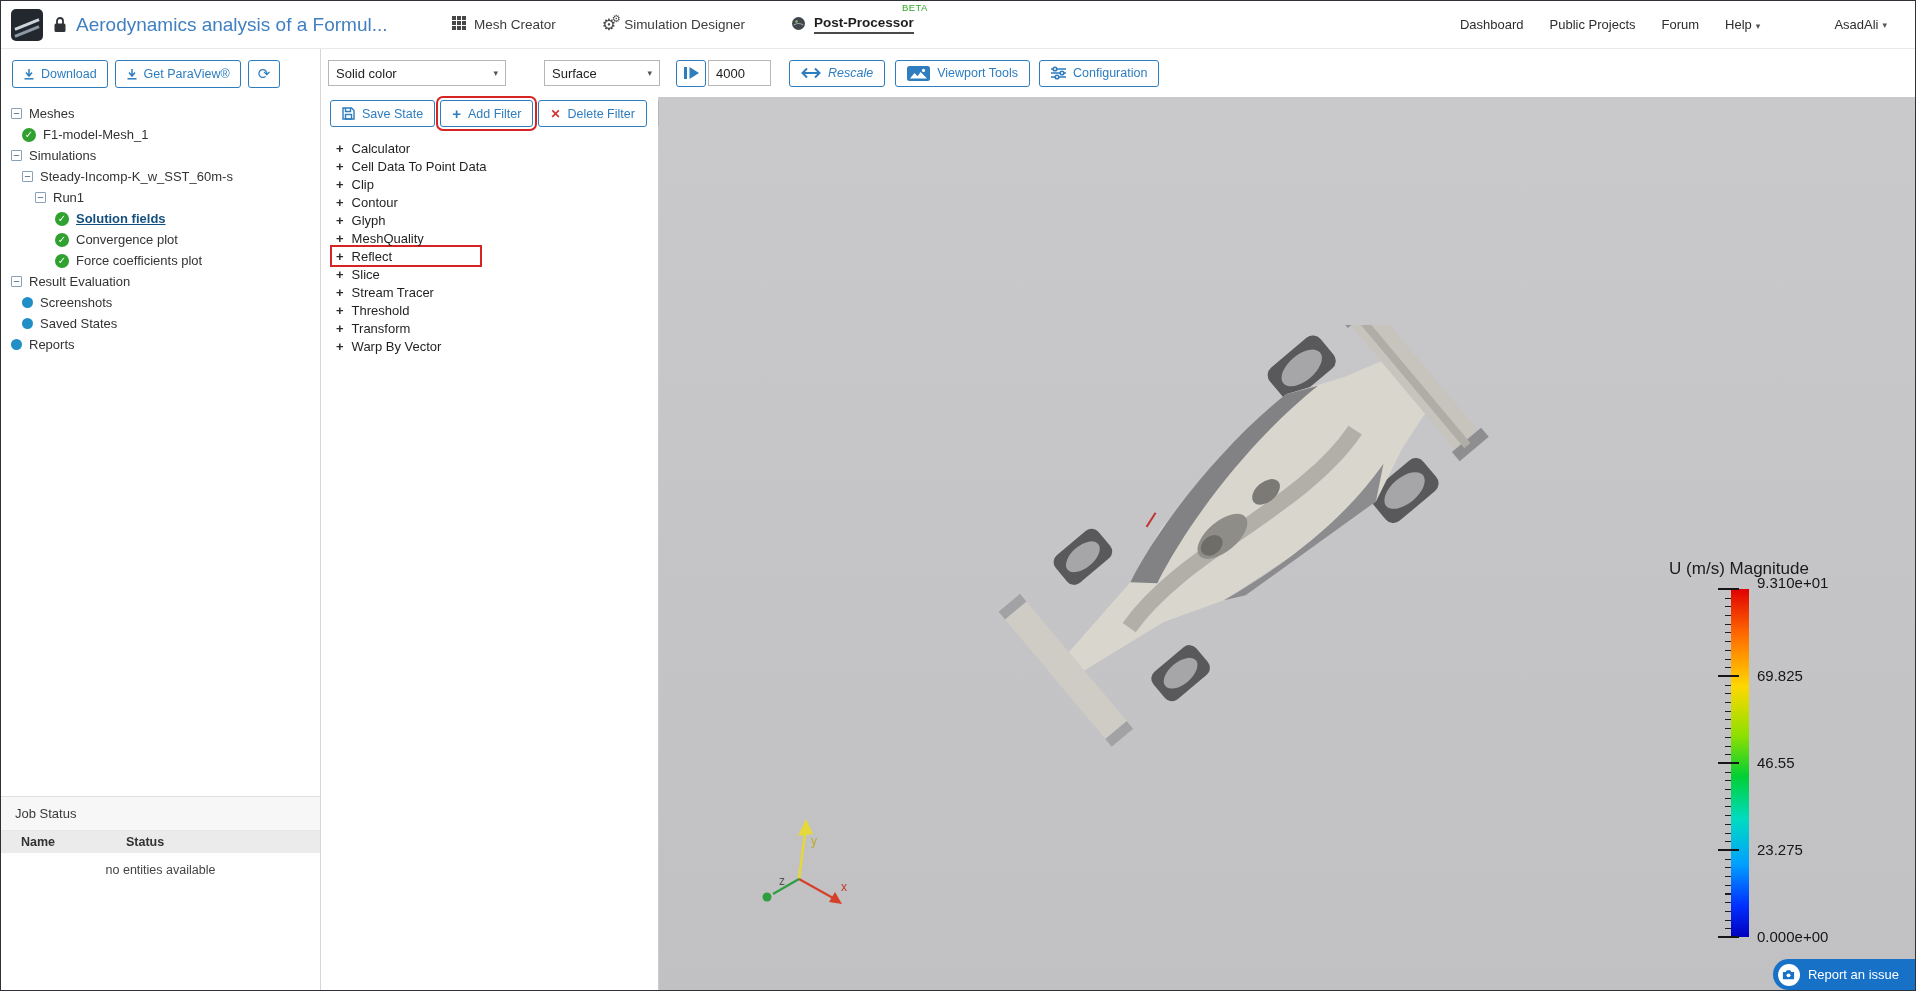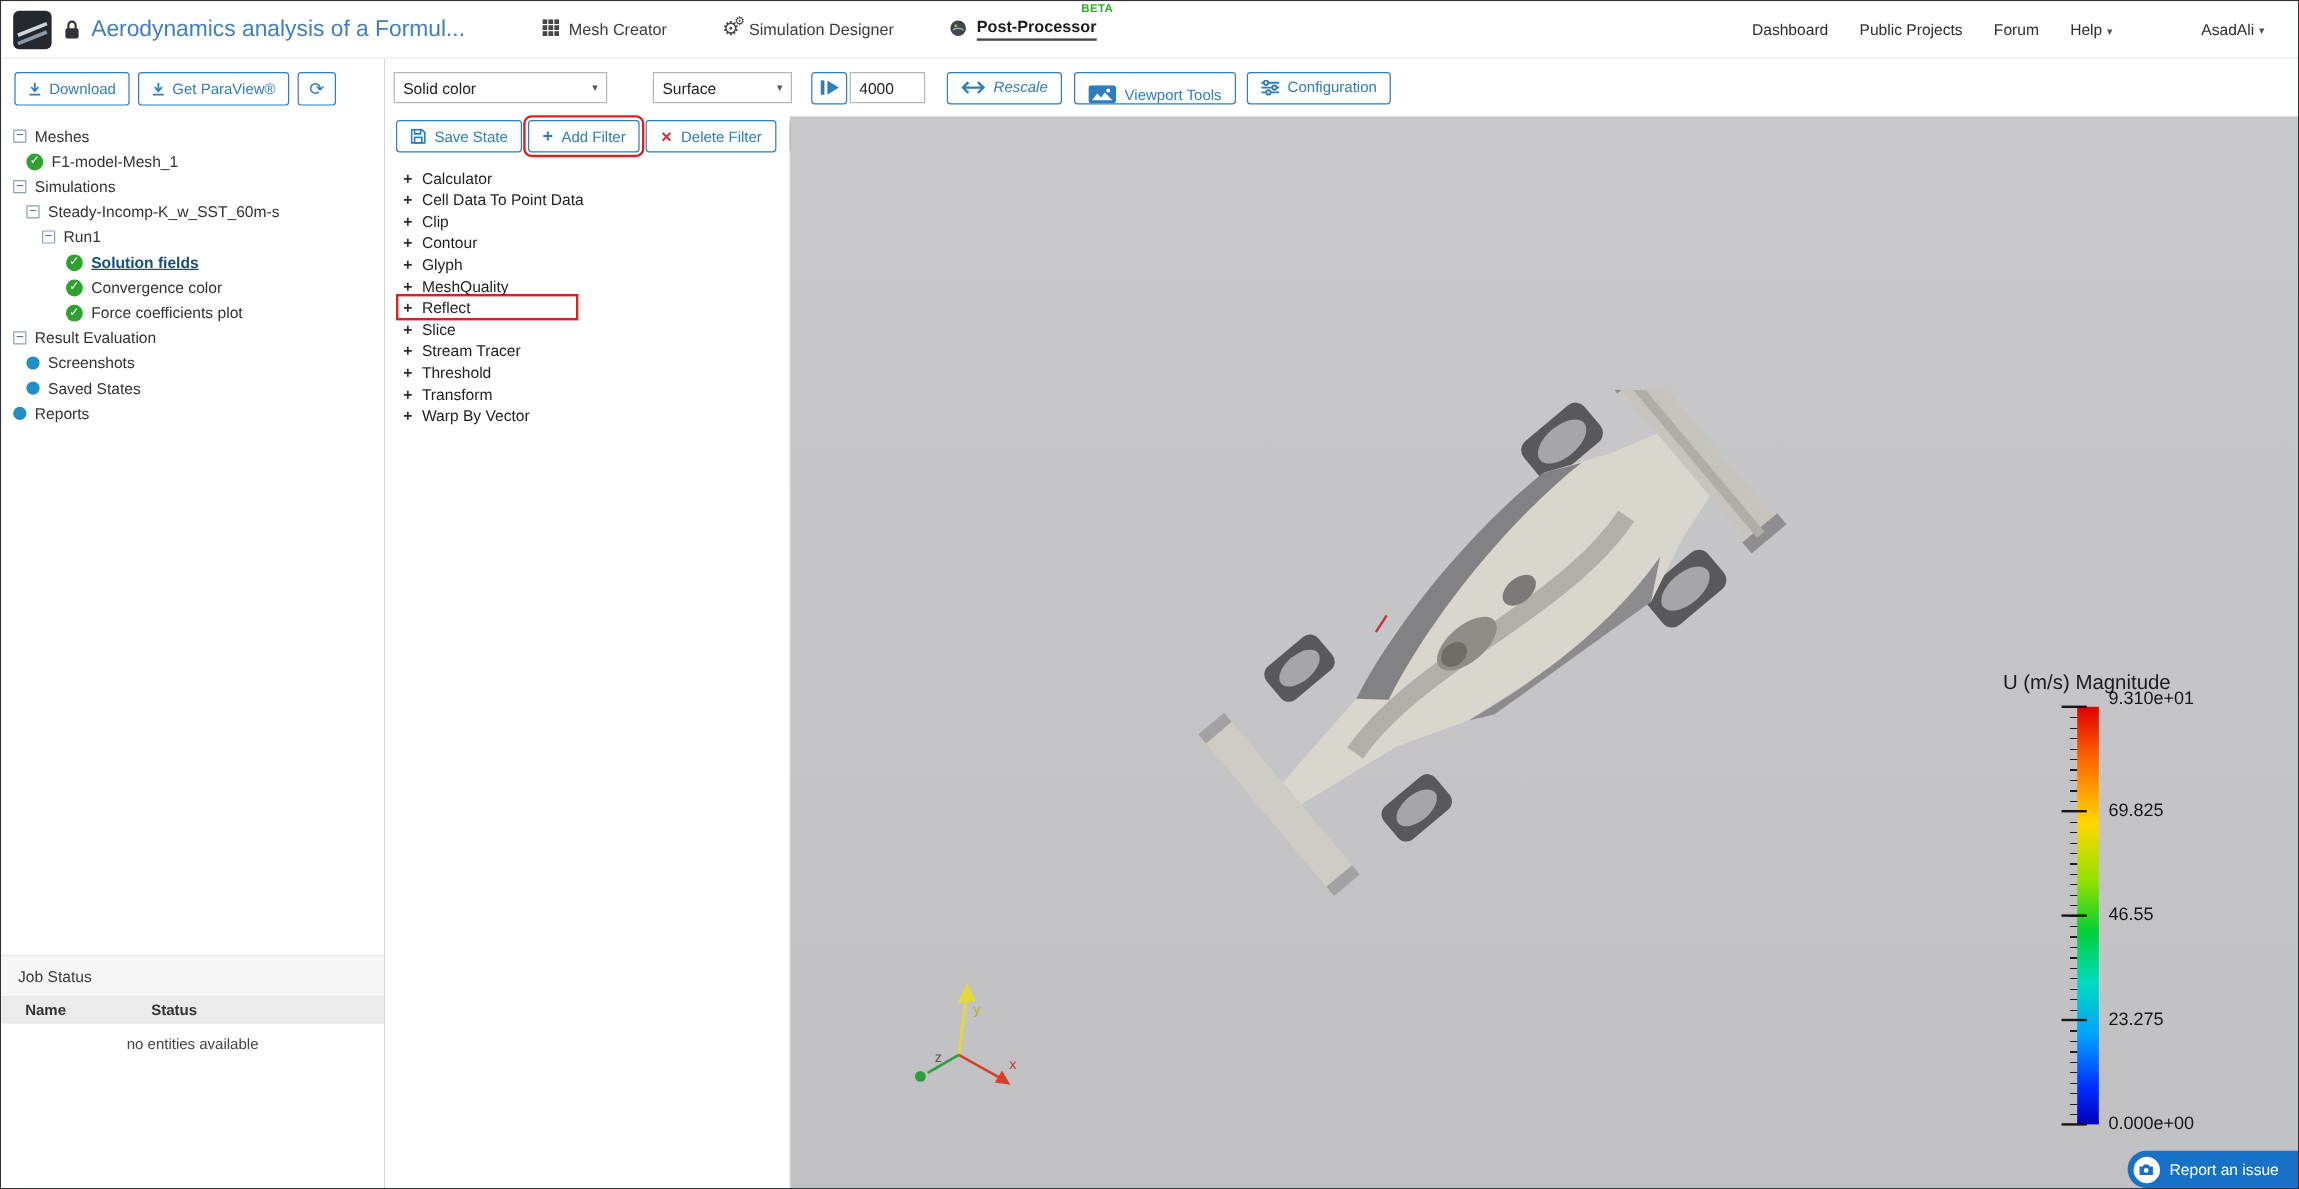--- a/index.html
+++ b/index.html
@@ -11,21 +11,21 @@
   .header{flex:0 0 48px;display:flex;align-items:center;padding:0 20px 0 10px;border-bottom:1px solid #e9e9e9;background:#fff;}
   .logo{width:32px;height:32px;border-radius:5px;background:#23282e;position:relative;overflow:hidden;flex:0 0 32px;}
   .logo i{position:absolute;left:3px;width:26px;height:3px;background:#cdd5dc;transform:rotate(-22deg);}
   .logo i.l1{top:14px;} .logo i.l2{top:21px;background:#8d99a5;}
   .lock{margin-left:10px;display:flex;align-items:center;}
   .project-title{color:#4180c0;font-size:19px;margin-left:9px;white-space:nowrap;max-width:310px;overflow:hidden;text-align:right;}
   .tabs{display:flex;margin-left:66px;gap:46px;align-items:center;height:100%;}
   .tab{display:flex;align-items:center;gap:8px;font-size:13.5px;color:#3c3c3c;position:relative;cursor:pointer;}
   .tab .tab-label{white-space:nowrap;}
   .tab.active .tab-label{font-weight:700;color:#1d1d1d;border-bottom:2px solid #4a4a4a;padding-bottom:2px;}
-  .beta{position:absolute;top:-13px;right:-14px;color:#2faa26;font-size:9.5px;font-weight:700;letter-spacing:.4px;}
+  .beta{position:absolute;top:-13px;right:-14px;color:#2faa26;font-size:9.5px;font-weight:400;letter-spacing:.4px;}
   .gears{font-size:16px;color:#454545;position:relative;line-height:1;}
   .gears .gear-small{position:absolute;font-size:10px;left:10px;top:-3px;}
   .hnav{margin-left:auto;display:flex;gap:26px;align-items:center;font-size:13px;color:#2e2e2e;}
   .user{margin-left:74px;margin-right:8px;font-size:13px;display:flex;align-items:center;color:#2e2e2e;}
   .caret{font-size:9px;color:#555;margin-left:4px;}
 
   
   .content{flex:1;display:flex;min-height:0;}
 
   
@@ -47,21 +47,21 @@
 
   
   .main{flex:1;display:flex;flex-direction:column;min-width:0;}
   .toolbar{flex:0 0 48px;display:flex;align-items:center;background:#fff;padding-left:7px;}
   .select{height:26px;border:1px solid #b6b6b6;background:#fff;display:flex;align-items:center;justify-content:space-between;font-size:13px;color:#222;padding:0 7px;cursor:pointer;}
   .select-color{width:178px;}
   .select-repr{width:116px;margin-left:38px;}
   .tb-btn{height:27px;border:1px solid #2d7dbf;background:#fff;color:#2d7dbf;border-radius:3px;display:inline-flex;align-items:center;gap:7px;font-size:12.5px;padding:0 11px;cursor:pointer;white-space:nowrap;}
   .play-btn{margin-left:16px;width:30px;padding:0;justify-content:center;}
   .frame-input{width:63px;height:26px;border:1px solid #b6b6b6;font-size:13px;padding:0 7px;margin-left:2px;color:#222;}
-  .m18{margin-left:18px;font-style:italic;} .m10{margin-left:10px;align-items:flex-end;} .m9{margin-left:9px;text-align:center;}
+  .m18{margin-left:18px;font-style:italic;} .m10{margin-left:10px;} .m9{margin-left:9px;text-align:center;}
 
   .workspace{flex:1;display:flex;min-height:0;}
 
   
   .filter-panel{width:338px;flex:0 0 338px;border-right:1px solid #cccccc;background:#fff;}
   .fp-buttons{display:flex;gap:5px;padding:3px 0 7px 9px;align-items:center;}
   .red-outline{outline:2px solid #d62424;outline-offset:2px;}
   .colormap-btn{width:20px;height:25px;border:1px solid #b6b6b6;background:linear-gradient(180deg,#3b82d0,#ffe14a);margin-left:6px;cursor:pointer;}
   .x-icon{color:#d33030;font-weight:700;font-size:12px;}
   .plus-blue{color:#2d7dbf;font-weight:700;font-size:15px;line-height:1;}
@@ -192,21 +192,21 @@
         <div class="tree-row" style="padding-left:34px">
           <span class="collapse-icon">−</span>
           <span>Run1</span>
         </div>
         <div class="tree-row" style="padding-left:54px">
           <span class="check-icon">✓</span>
           <span class="selected-link">Solution fields</span>
         </div>
         <div class="tree-row" style="padding-left:54px">
           <span class="check-icon">✓</span>
-          <span>Convergence color</span>
+          <span>Convergence plot</span>
         </div>
         <div class="tree-row" style="padding-left:54px">
           <span class="check-icon">✓</span>
           <span>Force coefficients plot</span>
         </div>
         <div class="tree-row" style="padding-left:10px">
           <span class="collapse-icon">−</span>
           <span>Result Evaluation</span>
         </div>
         <div class="tree-row" style="padding-left:21px">

